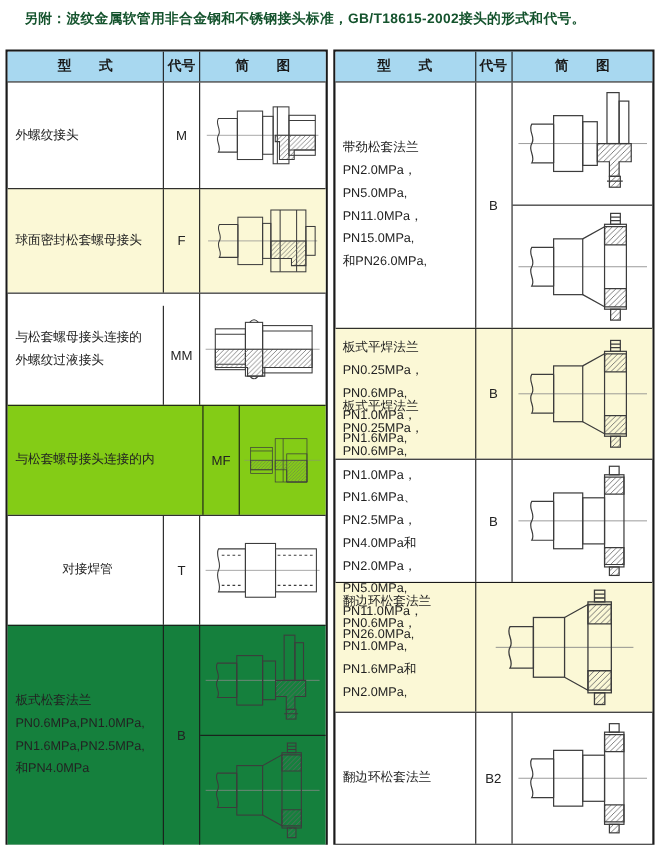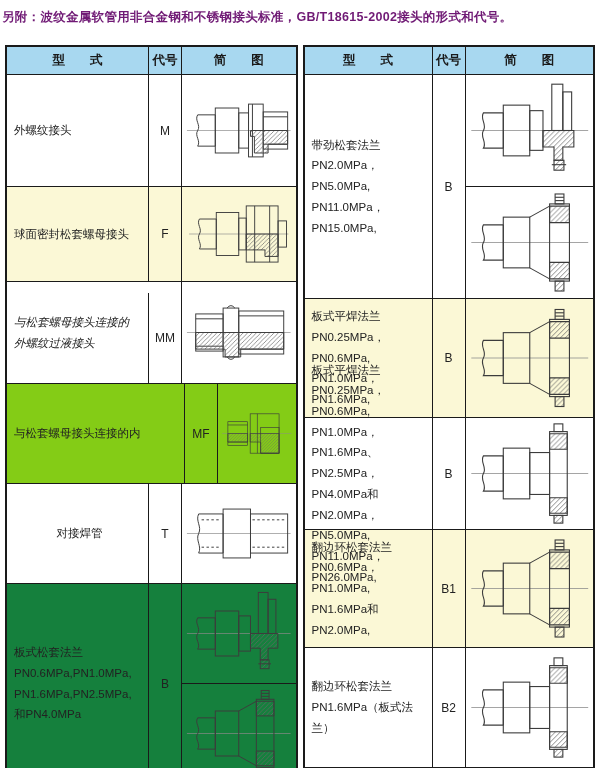--- a/index.html
+++ b/index.html
@@ -3,22 +3,22 @@
 <meta charset="utf-8">
 <style>
   *{box-sizing:border-box;}
   html,body{margin:0;padding:0;}
   body{
     width:600px;height:768px;background:#ffffff;
     font-family:"Liberation Sans","DejaVu Sans",sans-serif;color:#111;
     overflow:hidden;
   }
   .title{
-    font-size:12.5px;font-weight:700;color:#701a75;
-    padding:9px 6px 7px 2px;letter-spacing:.3px;white-space:nowrap;
+    font-size:12.5px;font-weight:700;color:#14532d;
+    padding:9px 6px 7px 22px;letter-spacing:.3px;white-space:nowrap;
   }
   .tables{display:flex;gap:5px;padding:12px 5px;align-items:flex-start;}
   .tbl{border:2px solid #1a1a1a;border-bottom-width:3px;background:#fff;}
   .row{display:flex;border-top:1px solid #1a1a1a;}
   .row.header{border-top:none;}
   .cell{min-width:0;}
   .cell + .cell{border-left:1px solid #1a1a1a;}
   .header .cell{
     display:flex;align-items:center;justify-content:center;
     font-size:12.5px;font-weight:700;color:#1a1a1a;
@@ -44,21 +44,21 @@
 
 <div class="page">
   <div class="title">另附：波纹金属软管用非合金钢和不锈钢接头标准，GB/T18615-2002接头的形式和代号。</div>
   <div class="tables" id="tables">
       <div class="tbl" style="flex: 1 1 0%;">
         <div class="row header" style="height: 27px; background: rgb(168, 216, 240);">
           <div class="cell" style="width: 141px;">型　　式</div>
           <div class="cell" style="width: 33px;">代号</div>
           <div class="cell" style="flex: 1 1 0%;">简　　图</div>
         </div>
-        <div class="row" style="height: 112px;">
+        <div class="row" style="height: 97px;">
           <div class="cell type-cell" style="width: 141px;">
             <div>外螺纹接头</div>
           </div>
           <div class="cell code-cell" style="width: 33px;">M</div>
           <div class="cell diagram-cell">
             <div class="subdiag">
               <svg viewBox="0 0 112 94" preserveAspectRatio="xMidYMid meet">
                 <defs>
                   <pattern id="hx0" patternUnits="userSpaceOnUse" width="4.5" height="4.5">
                     <path d="M0,4.5 L4.5,0" stroke="#666" stroke-width="0.7"></path>
@@ -102,21 +102,21 @@
                   <line x1="73" y1="17" x2="73" y2="77"></line>
                   <line x1="89" y1="17" x2="89" y2="77"></line>
                   <rect x="98" y="33" width="9" height="28"></rect>
                   <path d="M64,47 H98 V71 H84 V64 H64 Z" fill="url(#hx1)"></path>
                 </g>
               </svg>
             </div>
           </div>
         </div>
         <div class="row" style="height: 102px;">
-          <div class="cell type-cell" style="width: 141px; font-style: italic;">
+          <div class="cell type-cell" style="width: 141px;">
             <div>与松套螺母接头连接的</div>
             <div>外螺纹过液接头</div>
           </div>
           <div class="cell code-cell" style="width: 33px; margin-top: 11px;">MM</div>
           <div class="cell diagram-cell">
             <div class="subdiag">
               <svg viewBox="0 0 112 94" preserveAspectRatio="xMidYMid meet">
                 <defs>
                   <pattern id="hx2" patternUnits="userSpaceOnUse" width="4.5" height="4.5">
                     <path d="M0,4.5 L4.5,0" stroke="#666" stroke-width="0.7"></path>
@@ -253,20 +253,21 @@
         <div class="row header" style="height: 27px; background: rgb(168, 216, 240);">
           <div class="cell" style="width: 127px;">型　　式</div>
           <div class="cell" style="width: 33px;">代号</div>
           <div class="cell" style="flex: 1 1 0%;">简　　图</div>
         </div>
         <div class="row" style="height: 224px;">
           <div class="cell type-cell" style="width: 127px;">
             <div>带劲松套法兰</div>
             <div>PN2.0MPa，PN5.0MPa,</div>
             <div>PN11.0MPa，PN15.0MPa,</div>
+            <div>和PN26.0MPa,</div>
           </div>
           <div class="cell code-cell" style="width: 33px;">B</div>
           <div class="cell diagram-cell">
             <div class="subdiag">
               <svg viewBox="0 0 112 94" preserveAspectRatio="xMidYMid meet">
                 <defs>
                   <pattern id="hx7" patternUnits="userSpaceOnUse" width="4.5" height="4.5">
                     <path d="M0,4.5 L4.5,0" stroke="#666" stroke-width="0.7"></path>
                   </pattern>
                 </defs>
@@ -371,21 +372,20 @@
               </svg>
             </div>
           </div>
         </div>
         <div class="row" style="height: 118px; background: rgb(251, 248, 214);">
           <div class="cell type-cell" style="width: 127px;">
             <div>翻边环松套法兰</div>
             <div>PN0.6MPa，PN1.0MPa,</div>
             <div>PN1.6MPa和PN2.0MPa,</div>
           </div>
-          <div class="cell code-cell" style="width: 33px;">B1</div>
           <div class="cell diagram-cell">
             <div class="subdiag">
               <svg viewBox="0 0 112 94" preserveAspectRatio="xMidYMid meet">
                 <defs>
                   <pattern id="hx11" patternUnits="userSpaceOnUse" width="4.5" height="4.5">
                     <path d="M0,4.5 L4.5,0" stroke="#666" stroke-width="0.7"></path>
                   </pattern>
                 </defs>
                 <g fill="none" stroke="#3c3c3c" stroke-width="1">
                   <line x1="3" y1="47" x2="109" y2="47" stroke="#8a8a8a" stroke-width="0.7"></line>
@@ -400,21 +400,20 @@
                   <line x1="79" y1="9" x2="87" y2="9"></line>
                   <rect x="79" y="82" width="8" height="9" fill="url(#hx11)"></rect>
                 </g>
               </svg>
             </div>
           </div>
         </div>
         <div class="row" style="height: 120px;">
           <div class="cell type-cell" style="width: 127px;">
             <div>翻边环松套法兰</div>
-            <div>PN1.6MPa（板式法兰）</div>
           </div>
           <div class="cell code-cell" style="width: 33px;">B2</div>
           <div class="cell diagram-cell">
             <div class="subdiag">
               <svg viewBox="0 0 112 94" preserveAspectRatio="xMidYMid meet">
                 <defs>
                   <pattern id="hx12" patternUnits="userSpaceOnUse" width="4.5" height="4.5">
                     <path d="M0,4.5 L4.5,0" stroke="#666" stroke-width="0.7"></path>
                   </pattern>
                 </defs>

